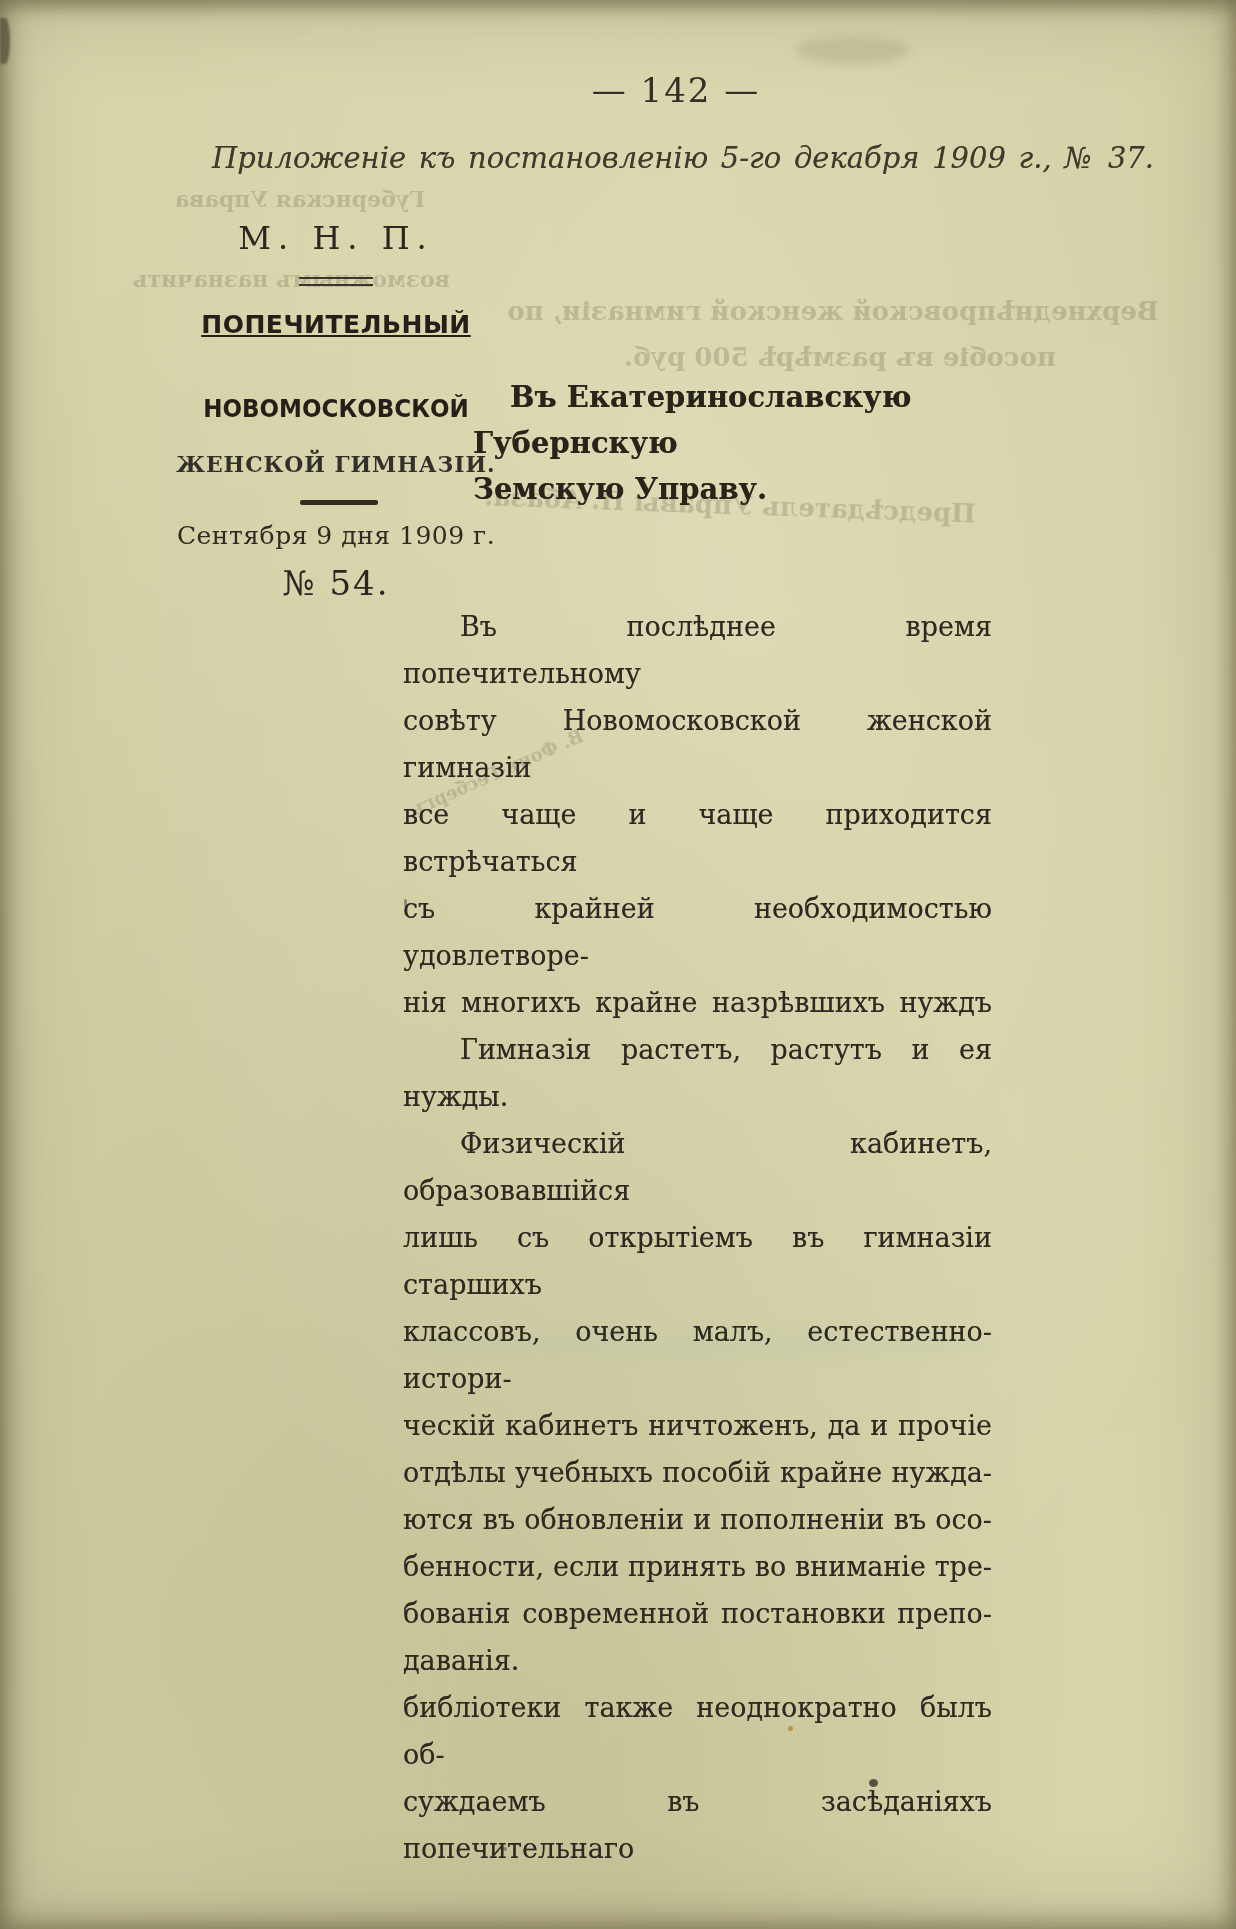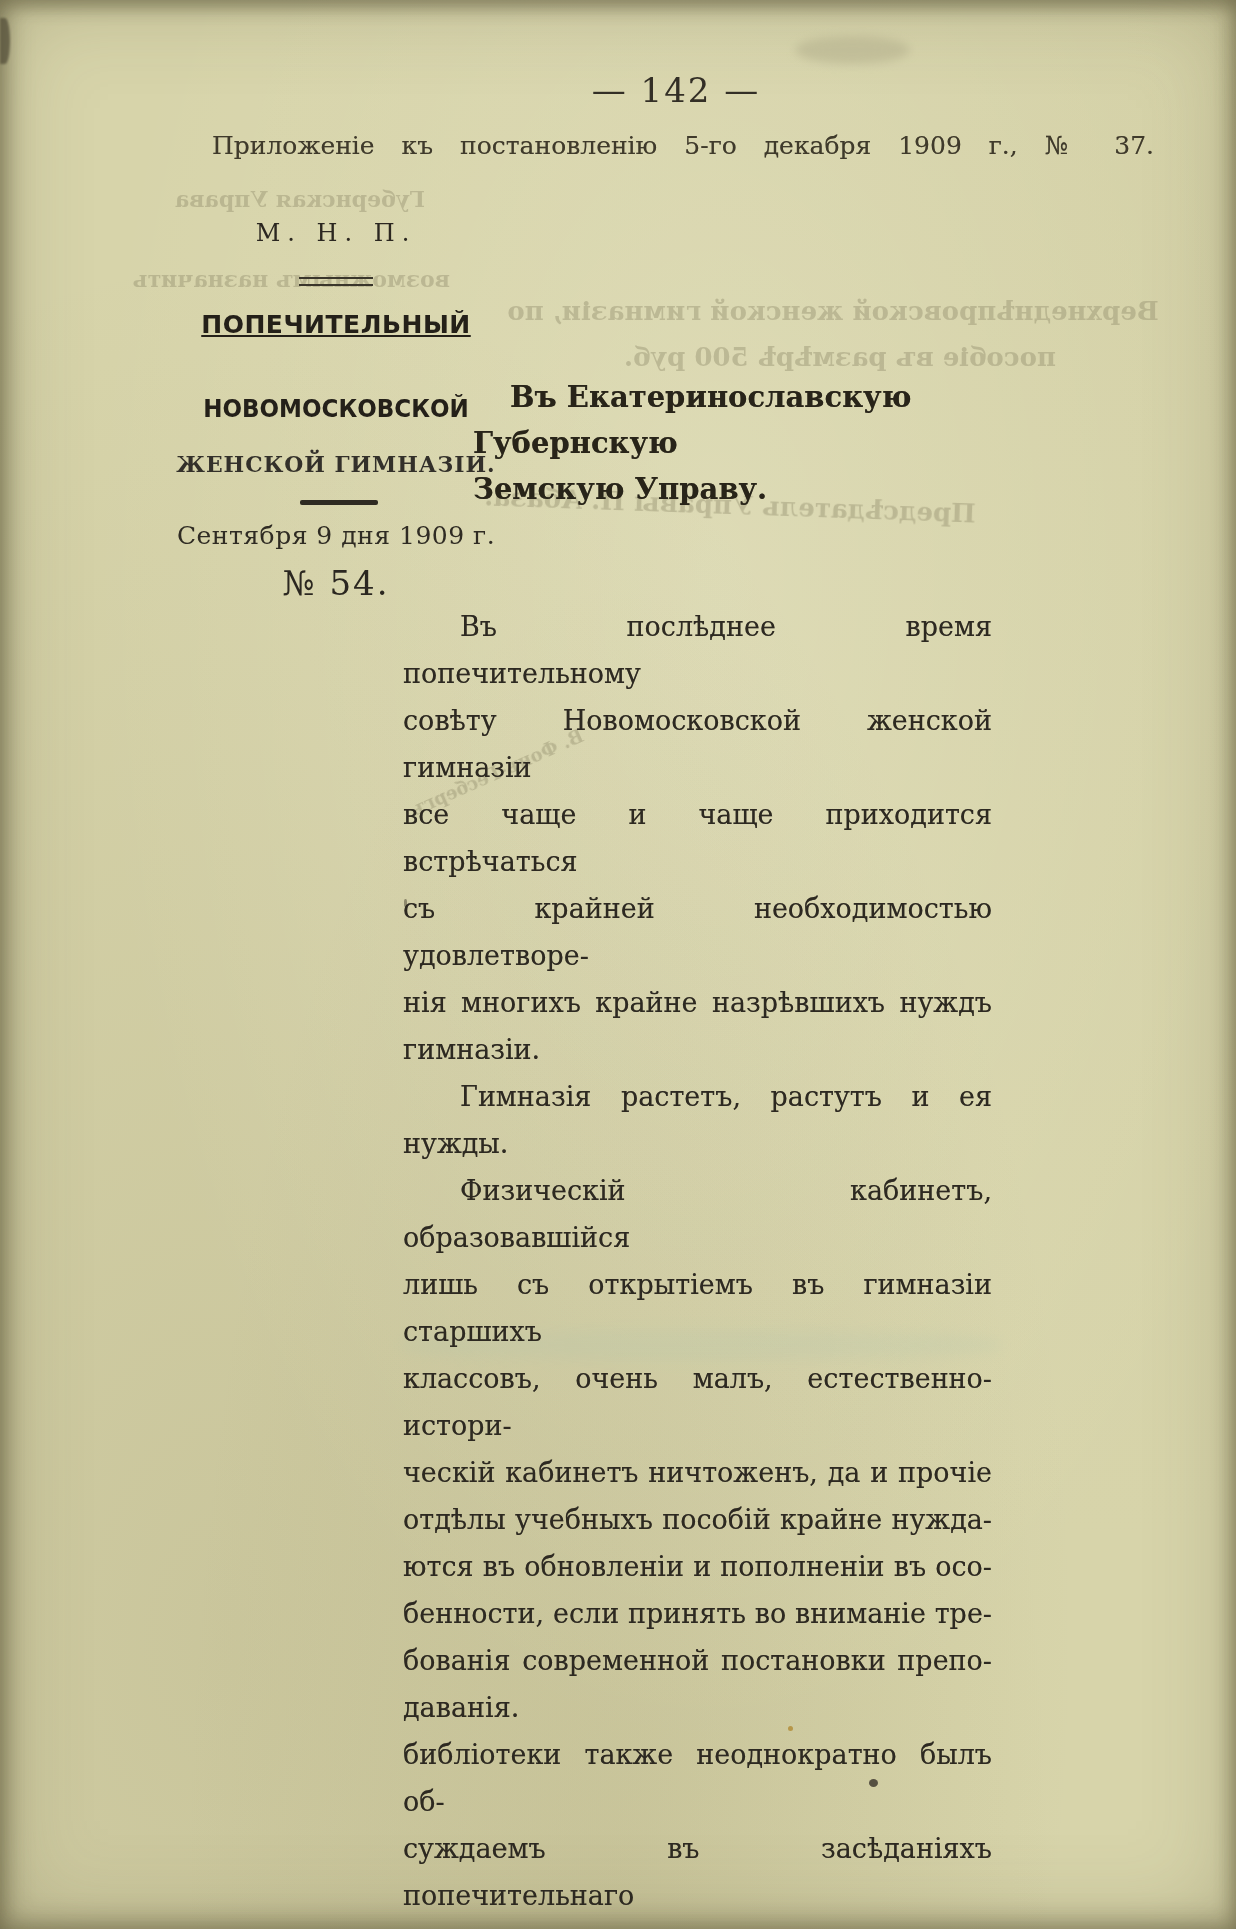--- a/index.html
+++ b/index.html
@@ -25,30 +25,30 @@
     color:#2d2921;
   }
   .abs{position:absolute;}
   
   .page-number{
     top:70px;left:576px;width:200px;
     text-align:center;font-size:34px;letter-spacing:2px;
     color:#332f26;
   }
   .annotation{
-    top:124px;left:212px;width:942px;
-    font-size:25px;line-height:44px;
+    top:136px;left:212px;width:942px;
+    font-style:italic;font-size:29px;line-height:44px;
     text-align:justify;text-align-last:justify;
     color:#3f3a2b;
     text-shadow:0 0 .6px rgba(63,58,43,.5);
   }
   
   .letterhead{top:0;left:156px;width:360px;height:700px;}
   .lh{position:absolute;left:0;width:100%;text-align:center;white-space:nowrap;}
-  .lh-mnp{top:219px;font-size:24px;letter-spacing:7px;color:#2b2720;}
+  .lh-mnp{top:219px;font-size:32px;letter-spacing:7px;color:#2b2720;}
   .lh-underline{
     position:absolute;top:277px;left:143px;width:74px;height:5px;
     border-top:2px solid #3a362b;border-bottom:2px solid #3a362b;
   }
   .lh-1{top:310px;font-size:25px;font-family:"DejaVu Sans",sans-serif;font-weight:bold;letter-spacing:.5px;color:#242019;text-decoration:underline;}
   .lh-2{top:350px;font-size:27px;letter-spacing:13px;text-indent:13px;color:#33302a;}
   .lh-3{top:394px;font-size:25px;font-family:"DejaVu Sans",sans-serif;font-weight:bold;color:#242019;transform:scaleX(.92);}
   .lh-4{top:450px;font-size:23px;font-weight:bold;letter-spacing:1px;color:#33302a;transform:scaleX(.95);}
   .lh-rule{position:absolute;top:500px;left:144px;width:78px;height:5px;background:#2f2b22;border-radius:2px;}
   .lh-date{top:521px;font-size:25px;letter-spacing:.5px;color:#2f2b23;}
@@ -127,21 +127,20 @@
     <div class="r2">Земскую Управу.</div>
   </div>
 
   <div class="abs body-text" id="body-text">
       <div class="para">
         <div class="bodyline first">Въ послѣднее время попечительному</div>
         <div class="bodyline">совѣту Новомосковской женской гимназіи</div>
         <div class="bodyline">все чаще и чаще приходится встрѣчаться</div>
         <div class="bodyline">съ крайней необходимостью удовлетворе-</div>
         <div class="bodyline">нія многихъ крайне назрѣвшихъ нуждъ</div>
-        <div class="bodyline last">гимназіи.</div>
       </div>
       <div class="para">
         <div class="bodyline first last">Гимназія растетъ, растутъ и ея нужды.</div>
       </div>
       <div class="para">
         <div class="bodyline first">Физическій кабинетъ, образовавшійся</div>
         <div class="bodyline">лишь съ открытіемъ въ гимназіи старшихъ</div>
         <div class="bodyline">классовъ, очень малъ, естественно-истори-</div>
         <div class="bodyline">ческій кабинетъ ничтоженъ, да и прочіе</div>
         <div class="bodyline">отдѣлы учебныхъ пособій крайне нужда-</div>

